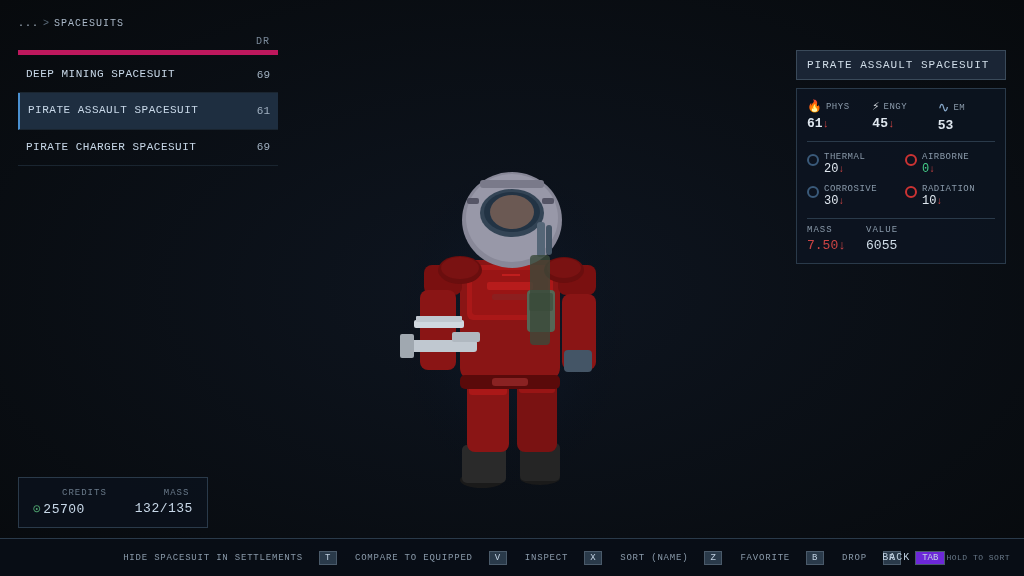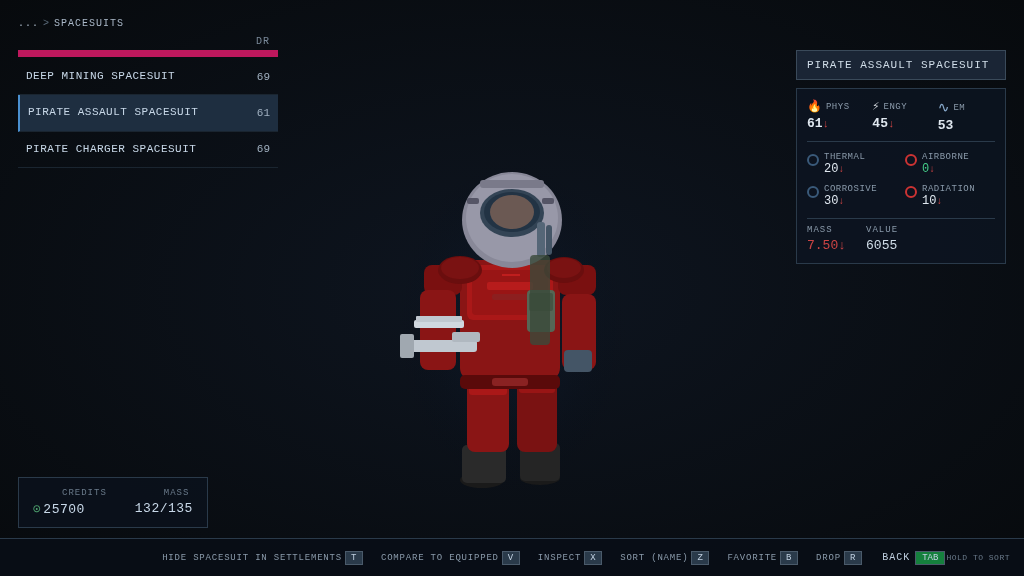--- a/index.html
+++ b/index.html
@@ -56,21 +56,21 @@
       color: #5a6a7a;
     }
 
     .list-header {
       display: flex;
       justify-content: space-between;
       padding: 3px 8px;
       font-size: 10px;
       color: #7a8a9a;
       letter-spacing: 1px;
-      border-bottom: 7px solid #be185d;
+      border-bottom: 5px solid #be185d;
       margin-bottom: 2px;
     }
 
     .inventory-list {
       width: 100%;
     }
 
     .list-item {
       display: flex;
       justify-content: space-between;
@@ -320,21 +320,21 @@
       border-top: 1px solid #2a3a4a;
       display: flex;
       align-items: center;
       justify-content: center;
       gap: 18px;
     }
 
     .action-item {
       display: flex;
       align-items: center;
-      gap: 3px;
+      gap: 16px;
       font-size: 9px;
       color: #8a9aaa;
       letter-spacing: 0.8px;
       text-transform: uppercase;
     }
 
     .action-key {
       background: #2a3a4a;
       border: 1px solid #4a5a6a;
       color: #c0d0e0;
@@ -360,21 +360,21 @@
       letter-spacing: 1px;
     }
 
     .back-btn-bottom {
       font-size: 8px;
       color: #6a7a8a;
       letter-spacing: 0.5px;
     }
 
     .back-key {
-      background: #15803d;
+      background: #6d28d9;
       border: 1px solid #4a5a6a;
       color: #c0d0e0;
       font-size: 9px;
       padding: 1px 6px;
     }
   </style>
 </head>
 <body>
 
 <div class="bg-overlay"></div>

